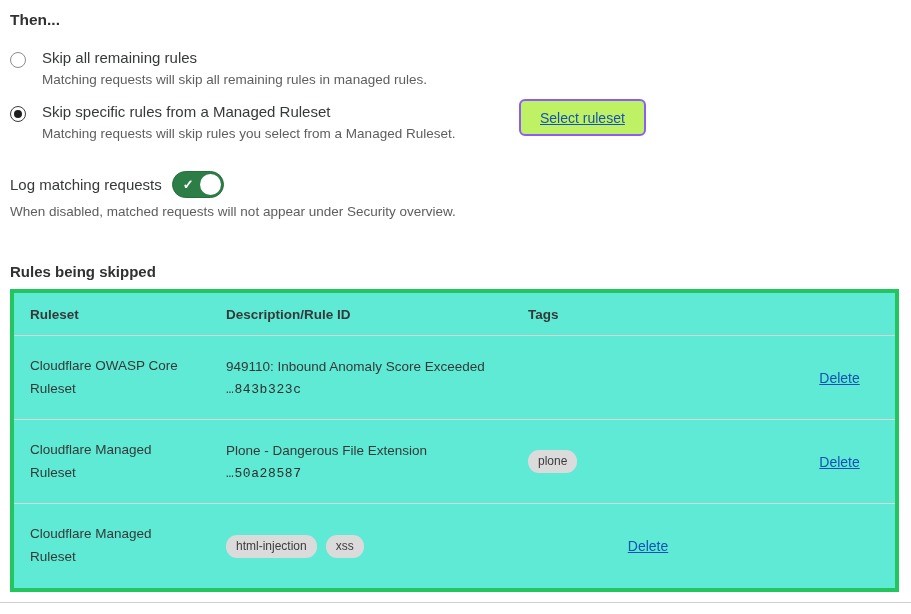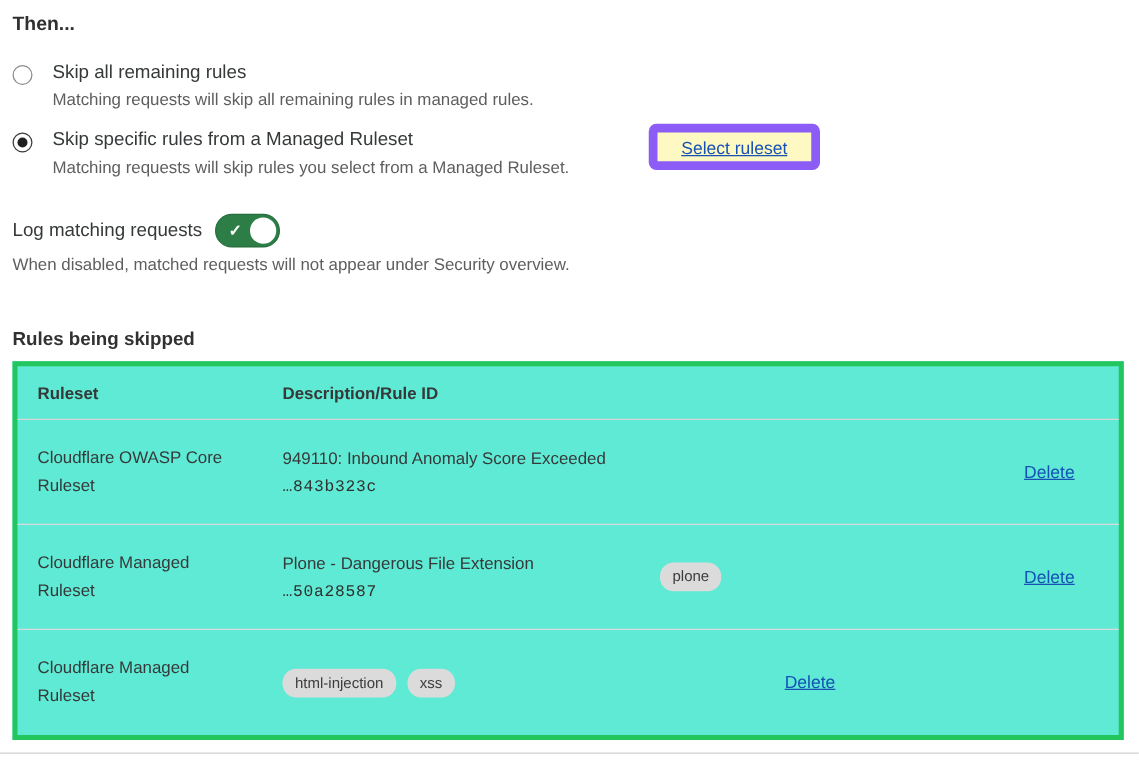--- a/index.html
+++ b/index.html
@@ -44,22 +44,22 @@
     margin: -4px 0 0 -4px;
     border-radius: 50%;
     background: #1f1f1f;
   }
   .option-label { font-size: 15px; color: #36393a; cursor: pointer; }
   .option-desc { font-size: 13.5px; color: #5e5e5e; margin-top: 6px; }
 
   .select-ruleset-btn {
     height: 37px;
     padding: 4px 19px;
-    background: #fef9c3;
-    border: 7px solid #8b5cf6;
+    background: #bef264;
+    border: 2px solid #8b5cf6;
     border-radius: 6px;
     color: #1652b4;
     font-family: "Liberation Sans", sans-serif;
     font-size: 14px;
     text-decoration: underline;
     cursor: pointer;
   }
 
   
   .log-row { display: flex; align-items: center; gap: 10px; }
@@ -190,20 +190,21 @@
 <div class="log-desc abs" style="left:10px; top:204px;">When disabled, matched requests will not appear under Security overview.</div>
 
 <div class="abs" style="left:10px; top:263px;">
   <h3 class="rules-heading">Rules being skipped</h3>
 </div>
 
 <div class="rules-table abs" style="left:10px; top:289px;">
   <div class="trow thead">
     <div class="th">Ruleset</div>
     <div class="th">Description/Rule ID</div>
+    <div class="th">Tags</div>
     <div class="th"></div>
   </div>
 
   <div class="trow tbody-row">
     <div class="td td-ruleset">Cloudflare OWASP Core Ruleset</div>
     <div class="td">
       <div class="desc-line">949110: Inbound Anomaly Score Exceeded</div>
       <div class="rule-id">…843b323c</div>
     </div>
     <div class="td td-tags"></div>

